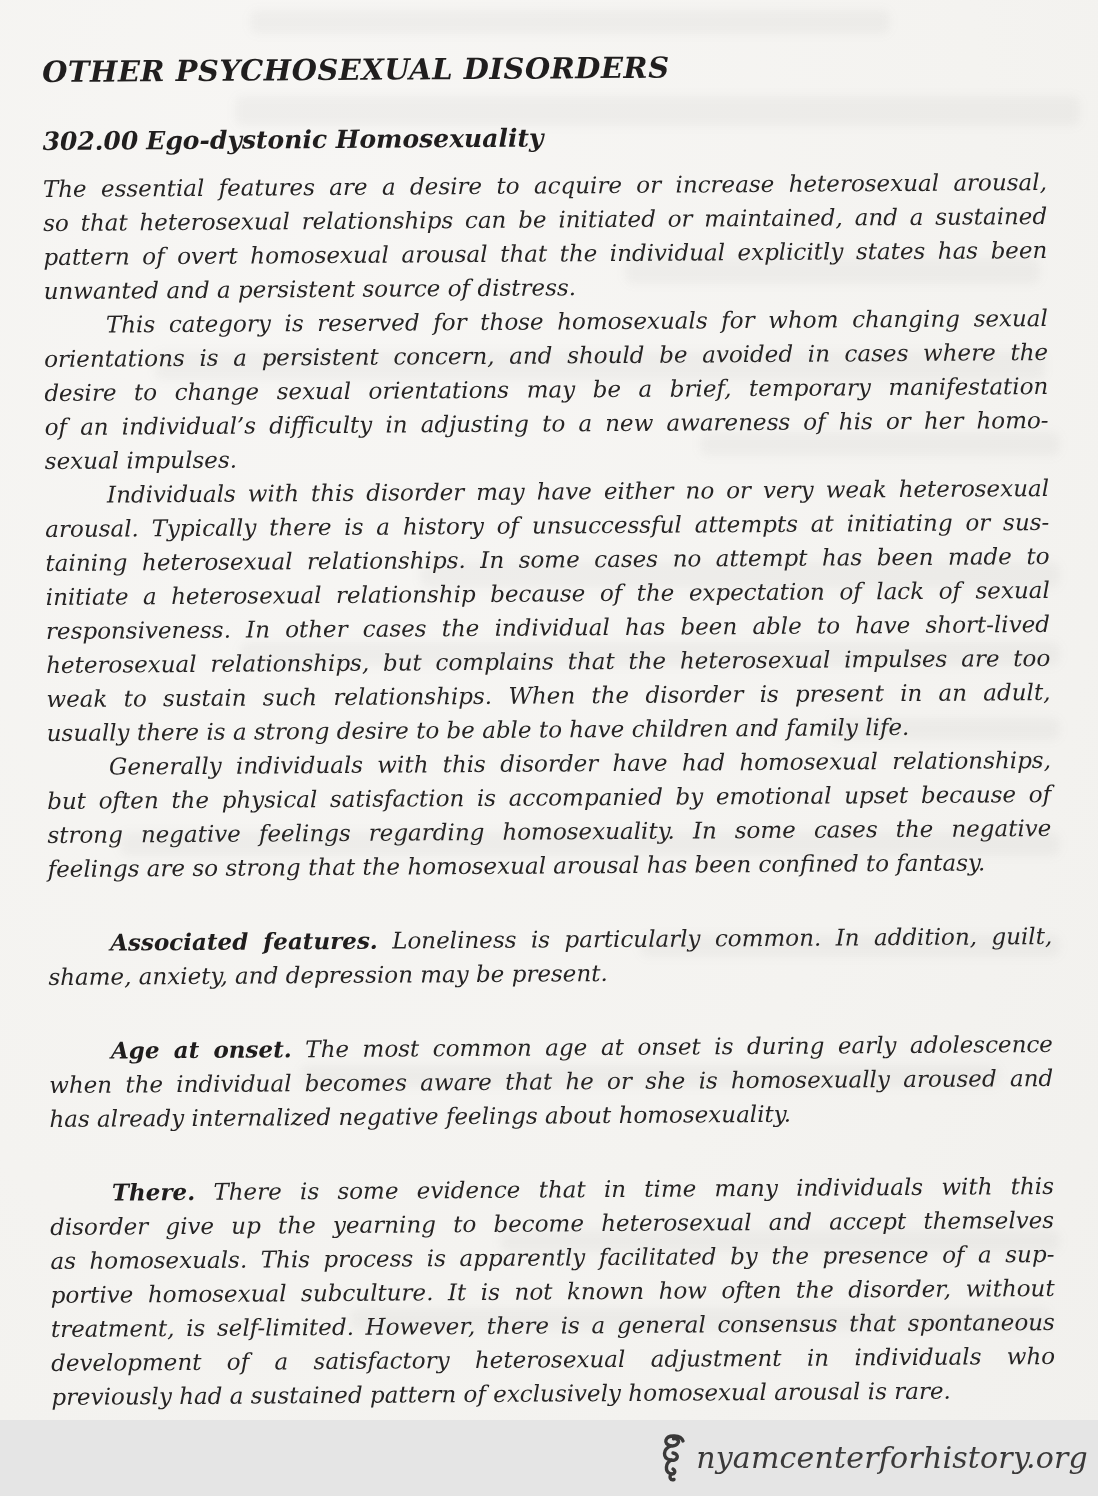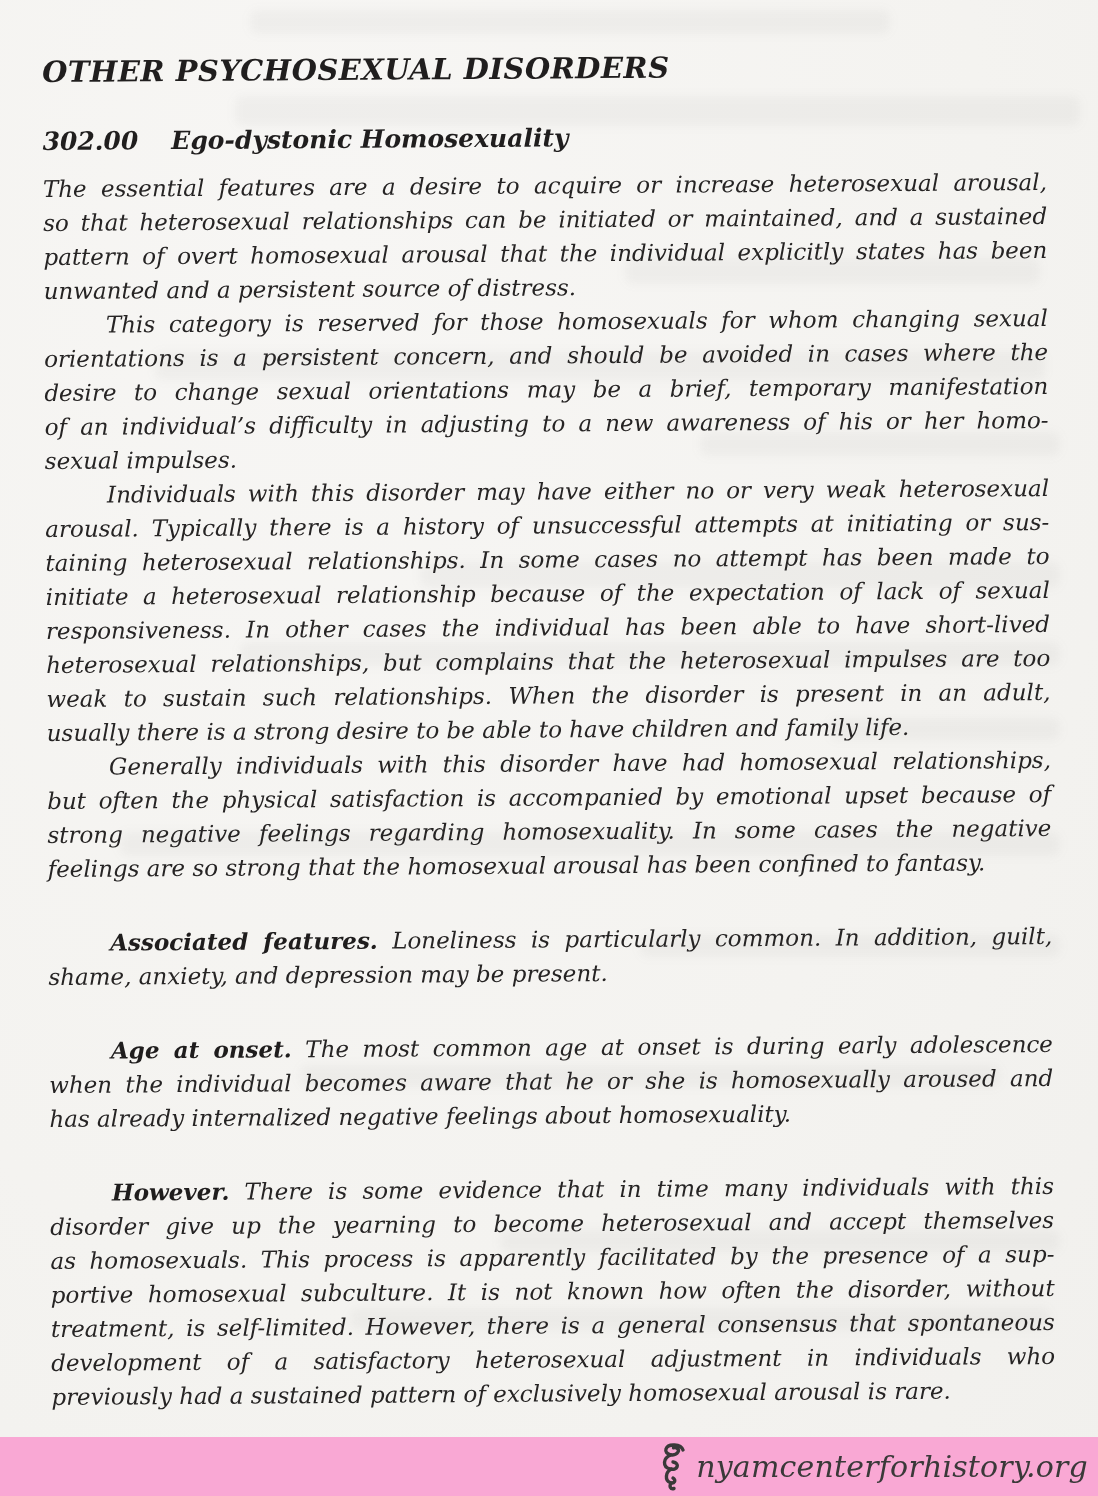--- a/index.html
+++ b/index.html
@@ -20,40 +20,40 @@
     color: #262424;
   }
   .section-heading {
     font-size: 29px; font-weight: bold; letter-spacing: 0.5px;
     color: #201e1e; margin: 0 0 42px 0; line-height: 1;
   }
   .diagnosis-heading {
     font-size: 25px; font-weight: bold; color: #201e1e;
     margin: 0 0 18px 0; line-height: 1;
   }
-  .diagnosis-heading .code { margin-right: 33px; }
+  .diagnosis-heading .code { margin-right: 8px; }
   .para { margin: 0; }
   .para.spaced { margin-top: 40px; }
   .line {
     font-size: 23px; line-height: 34px;
     text-align: justify; text-align-last: justify;
     white-space: normal;
   }
   .line.last { text-align-last: left; }
   .line.indent { text-indent: 62px; }
   .line b { font-weight: bold; color: #1f1d1d; }
   
   .artifact {
     position: absolute; border-radius: 8px;
     background: rgba(110,110,110,0.055);
     filter: blur(5px); pointer-events: none;
   }
   .watermark-bar {
-    position: absolute; left: 0; right: 0; bottom: 0; height: 59px;
-    background: #f9a8d4;
+    position: absolute; left: 0; right: 0; bottom: 0; height: 76px;
+    background: #e5e5e5;
     display: flex; align-items: center; justify-content: flex-end;
     gap: 8px; padding-right: 10px; box-sizing: border-box;
   }
   .watermark-icon { width: 32px; height: 50px; flex: 0 0 auto; }
   .watermark-icon svg { width: 100%; height: 100%; }
   .watermark-text {
     font-family: "DejaVu Serif", "Liberation Serif", serif;
     font-size: 30px; color: #3a3939; letter-spacing: 0.2px;
     line-height: 1;
   }
@@ -117,21 +117,21 @@
         <div class="para spaced">
           <div class="line indent"><b>Associated features.</b> Loneliness is particularly common. In addition, guilt,</div>
           <div class="line last">shame, anxiety, and depression may be present.</div>
         </div>
         <div class="para spaced">
           <div class="line indent"><b>Age at onset.</b> The most common age at onset is during early adolescence</div>
           <div class="line">when the individual becomes aware that he or she is homosexually aroused and</div>
           <div class="line last">has already internalized negative feelings about homosexuality.</div>
         </div>
         <div class="para spaced">
-          <div class="line indent"><b>However.</b> There is some evidence that in time many individuals with this</div>
+          <div class="line indent"><b>There.</b> There is some evidence that in time many individuals with this</div>
           <div class="line">disorder give up the yearning to become heterosexual and accept themselves</div>
           <div class="line">as homosexuals. This process is apparently facilitated by the presence of a sup-</div>
           <div class="line">portive homosexual subculture. It is not known how often the disorder, without</div>
           <div class="line">treatment, is self-limited. However, there is a general consensus that spontaneous</div>
           <div class="line">development of a satisfactory heterosexual adjustment in individuals who</div>
           <div class="line last">previously had a sustained pattern of exclusively homosexual arousal is rare.</div>
         </div>
       </div>
   </div>
 

